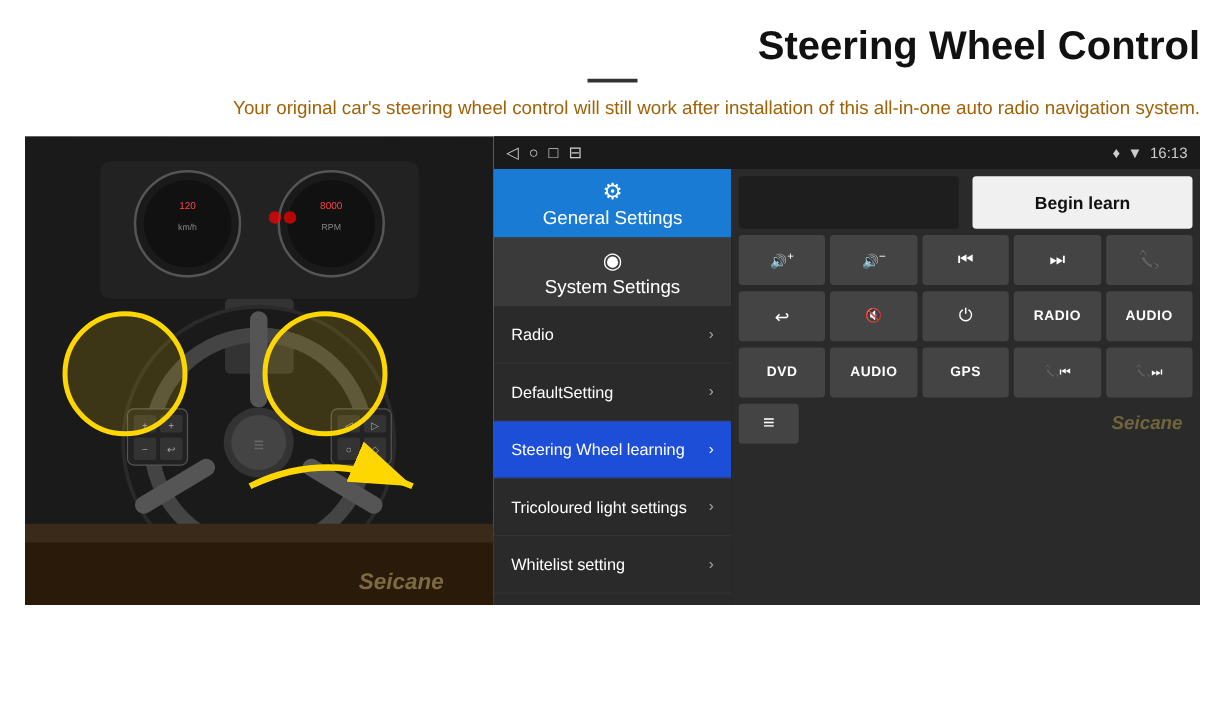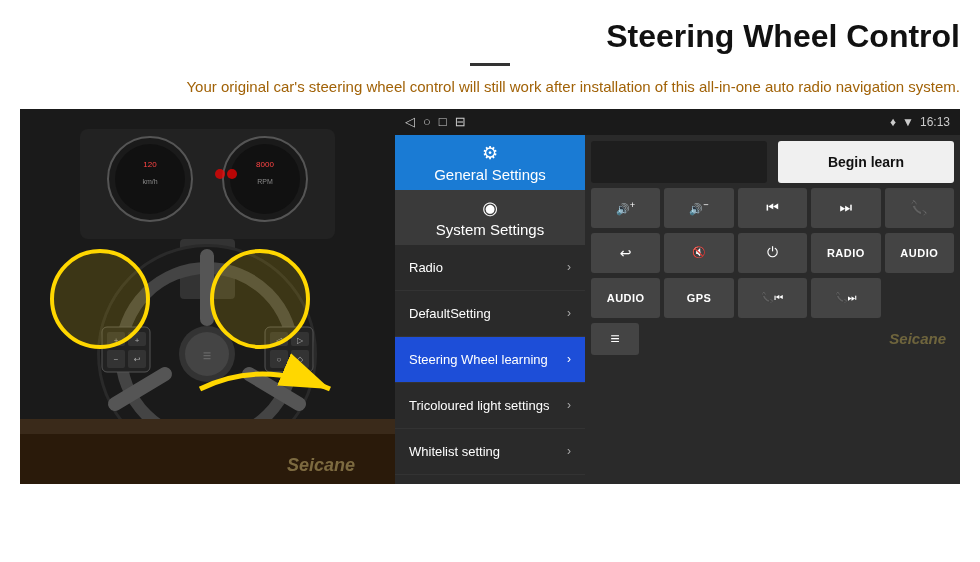--- a/index.html
+++ b/index.html
@@ -433,20 +433,23 @@
             <button class="ctrl-btn">
               <span class="ctrl-btn-text">RADIO</span>
             </button>
             <button class="ctrl-btn">
               <span class="ctrl-btn-text">AUDIO</span>
             </button>
           </div>
 
           <div class="controls-grid">
             <button class="ctrl-btn">
+              <span class="ctrl-btn-text">DVD</span>
+            </button>
+            <button class="ctrl-btn">
               <span class="ctrl-btn-text">AUDIO</span>
             </button>
             <button class="ctrl-btn">
               <span class="ctrl-btn-text">GPS</span>
             </button>
             <button class="ctrl-btn">
               <span style="font-size:10px;">📞⏮</span>
             </button>
             <button class="ctrl-btn">
               <span style="font-size:10px;">📞⏭</span>

